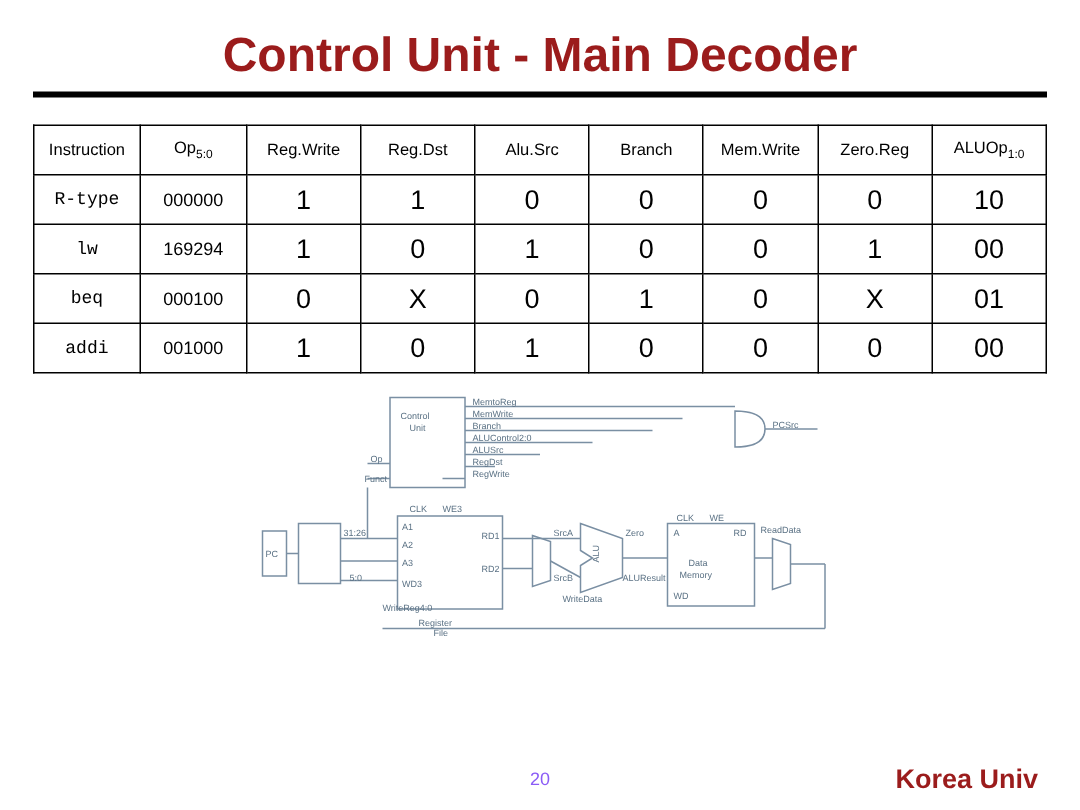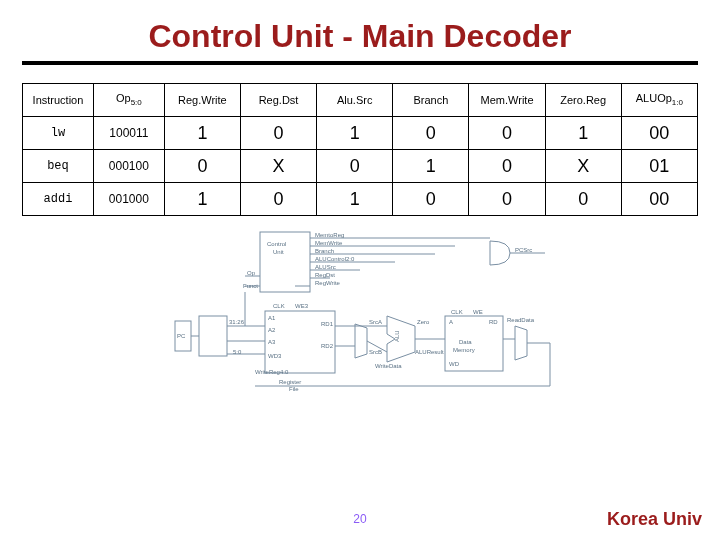--- a/index.html
+++ b/index.html
@@ -69,21 +69,21 @@
     bottom: 14px;
     left: 0;
     width: 100%;
     text-align: center;
     font-size: 12px;
     color: #8b5cf6;
   }
   .footer-brand {
     position: absolute;
     bottom: 10px;
-    right: 18px;
+    right: 28px;
     font-size: 18px;
     font-weight: bold;
     color: #9b1c1c;
   }
 </style>
 </head>
 <body>
 
 <div class="title">Control Unit - Main Decoder</div>
 <div class="title-rule"></div>
@@ -109,22 +109,33 @@
       <th>Reg.Dst</th>
       <th>Alu.Src</th>
       <th>Branch</th>
       <th>Mem.Write</th>
       <th>Zero.Reg</th>
       <th>ALUOp<span class="sub">1:0</span></th>
     </tr>
   </thead>
   <tbody>
     <tr>
+      <td class="mono">R-type</td>
+      <td>000000</td>
+      <td class="num">1</td>
+      <td class="num">1</td>
+      <td class="num">0</td>
+      <td class="num">0</td>
+      <td class="num">0</td>
+      <td class="num">0</td>
+      <td class="num">10</td>
+    </tr>
+    <tr>
       <td class="mono">lw</td>
-      <td>100011</td>
+      <td>169294</td>
       <td class="num">1</td>
       <td class="num">0</td>
       <td class="num">1</td>
       <td class="num">0</td>
       <td class="num">0</td>
       <td class="num">1</td>
       <td class="num">00</td>
     </tr>
     <tr>
       <td class="mono">beq</td>

